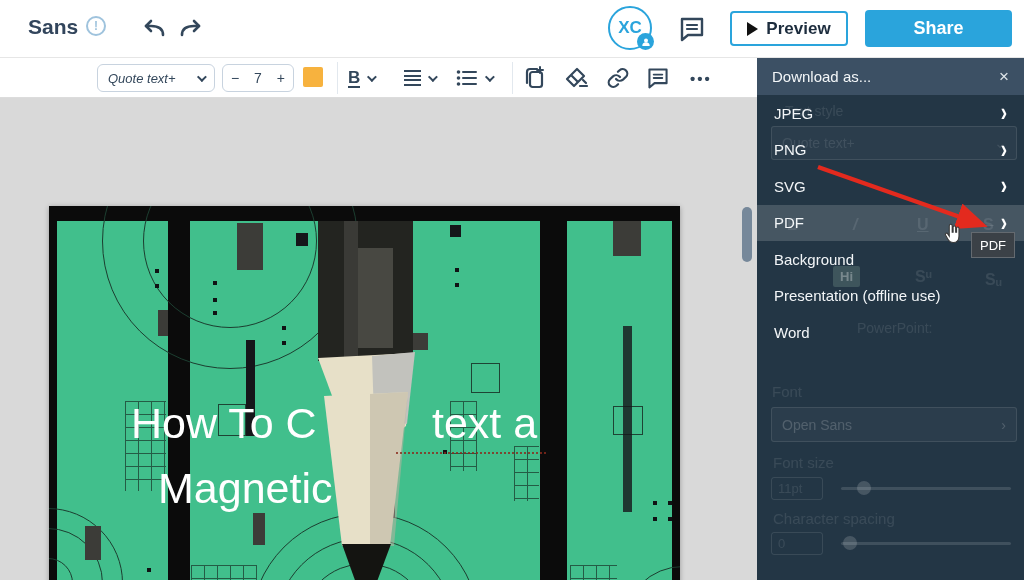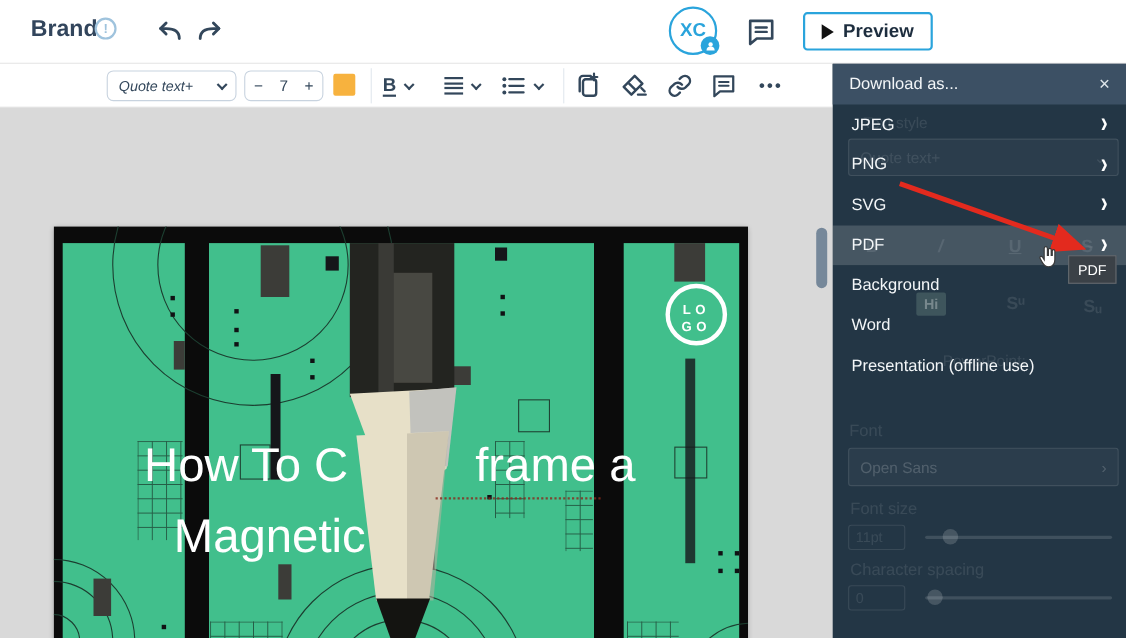--- a/index.html
+++ b/index.html
@@ -74,21 +74,21 @@
   .arrow-svg { position:absolute; left:0; top:0; width:1024px; height:580px; z-index:60; pointer-events:none; }
   .cursor-hand { position:absolute; left:941px; top:222px; z-index:70; }
   .tooltip { position:absolute; left:971px; top:232px; width:44px; height:26px; background:#3b4147; border:1px solid #646a70; color:#fff; font-size:13px; display:flex; align-items:center; justify-content:center; z-index:65; }
 
   svg.icon { display:block; }
 </style>
 </head>
 <body>
 
 <div class="topbar">
-  <div class="brand">Brand</div>
+  <div class="brand">Sans</div>
   <div class="info-badge">!</div>
 
   <div class="undo-btn">
     <svg class="icon" width="26" height="24" viewBox="0 0 26 24">
       <path d="M22 19c0-7-5-9-12-9H5" fill="none" stroke="#33475b" stroke-width="2.6" stroke-linecap="round"></path>
       <path d="M10 5l-5 5 5 5" fill="none" stroke="#33475b" stroke-width="2.6" stroke-linecap="round" stroke-linejoin="round"></path>
     </svg>
   </div>
   <div class="redo-btn">
     <svg class="icon" width="26" height="24" viewBox="0 0 26 24">
@@ -112,20 +112,21 @@
     <svg class="icon" width="28" height="28" viewBox="0 0 28 28">
       <path d="M4 4h20v16H10l-6 5z" fill="none" stroke="#33475b" stroke-width="2.4" stroke-linejoin="round"></path>
       <path d="M9 10h10M9 14h10" stroke="#33475b" stroke-width="2.2" stroke-linecap="round"></path>
     </svg>
   </div>
 
   <button class="preview-btn">
     <span class="play-tri"></span>
     <span>Preview</span>
   </button>
+  <button class="share-btn">Share</button>
 </div>
 
 <div class="toolbar">
   <div class="tb-select">
     <span>Quote text+</span>
     <span class="chev"></span>
   </div>
   <div class="tb-size">
     <span>−</span>
     <span>7</span>
@@ -251,28 +252,24 @@
       <rect x="48" y="32" width="41" height="100" fill="#55544e" opacity="0.75"></rect>
       <rect x="40" y="5" width="14" height="140" fill="#3a3a36"></rect>
       <polygon points="14,142 109,137 102,210 70,235 40,212" fill="#e7e0c8"></polygon>
       <polygon points="68,140 111,136 103,208 70,202" fill="#c2c2bd"></polygon>
       <polygon points="20,180 104,176 86,330 38,330" fill="#e7e0c8"></polygon>
       <polygon points="66,178 104,176 90,330 66,330" fill="#b9b3a0" opacity="0.55"></polygon>
       <polygon points="38,328 87,328 62,395" fill="#141411"></polygon>
     </svg>
 
     <div class="canvas-title" style="left:82px; top:193px;">How To C</div>
-    <div class="canvas-title" style="left:383px; top:193px;">frame a</div>
+    <div class="canvas-title" style="left:383px; top:193px;">text a</div>
     <div class="canvas-title" style="left:109px; top:258px;">Magnetic</div>
     <div class="red-dotted" style="left:347px; top:246px; width:150px;"></div>
 
-    <div class="logo-ring">
-      <div>LO</div>
-      <div>GO</div>
-    </div>
 
   </div>
 </div>
 
 <div class="panel">
 
   <div class="ghost">
     <div class="g-label" style="left:28px; top:45px;">Text style</div>
     <div class="g-box g-select" style="left:14px; top:68px; width:246px; height:34px;">
       <span>Quote text+</span>
@@ -320,24 +317,24 @@
         <span class="dl-chev">›</span>
       </div>
       <div class="dl-row active">
         <span>PDF</span>
         <span class="dl-chev">›</span>
       </div>
       <div class="dl-row">
         <span>Background</span>
       </div>
       <div class="dl-row">
+        <span>Presentation (offline use)</span>
+      </div>
+      <div class="dl-row">
         <span>Word</span>
-      </div>
-      <div class="dl-row">
-        <span>Presentation (offline use)</span>
       </div>
     </div>
 </div>
 
 <svg class="arrow-svg">
   <defs>
     <marker id="arrowhead" markerWidth="7" markerHeight="7" refX="4.5" refY="3" orient="auto">
       <polygon points="0 0, 7 3, 0 6" fill="#e32a1e"></polygon>
     </marker>
   </defs>

